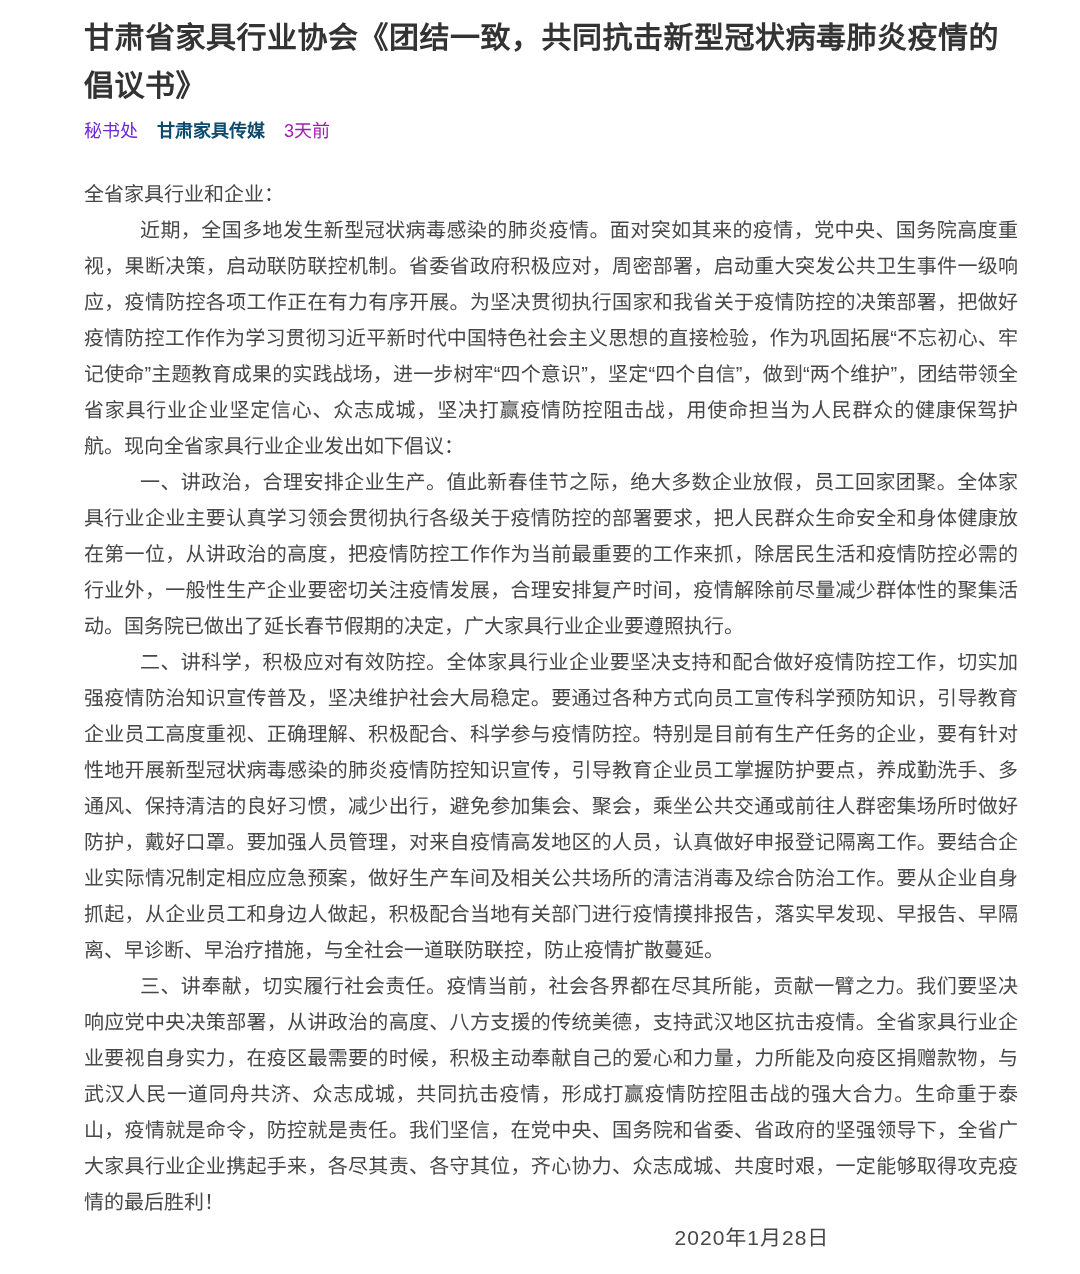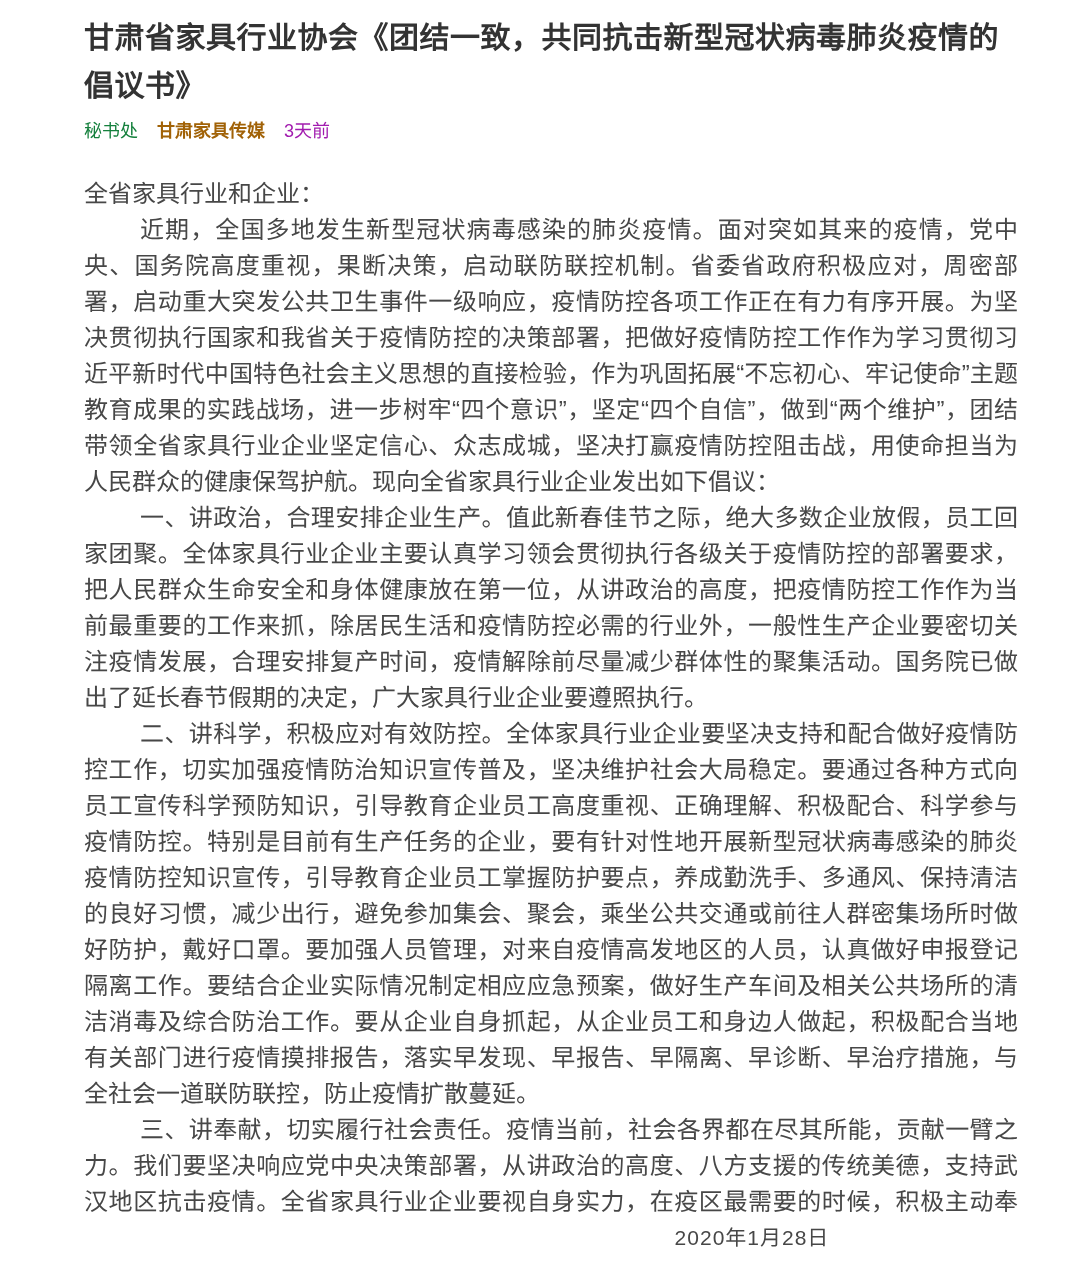--- a/index.html
+++ b/index.html
@@ -26,35 +26,35 @@
     letter-spacing: 0.5px;
     color: #333333;
   }
   .byline {
     margin-top: 9px;
     font-size: 18px;
     line-height: 24px;
     color: #b3b9c5;
     white-space: nowrap;
   }
-  .byline .author { color: #15803d; }
+  .byline .author { color: #6d28d9; }
   .byline .account {
-    color: #a16207;
+    color: #0c4a6e;
     font-weight: bold;
     margin-left: 14px;
   }
   .byline .time {
     color: #a21caf;
     margin-left: 14px;
   }
   .body {
     margin-top: 33px;
     height: 1046px;
     overflow: hidden;
-    font-size: 24px;
+    font-size: 20px;
     line-height: 36px;
     color: #474747;
     text-align: justify;
     text-justify: inter-ideograph;
   }
   .body p { margin: 0; }
   .body p.para { text-indent: 56px; }
   .signature {
     width: 500px;
     margin-left: auto;

